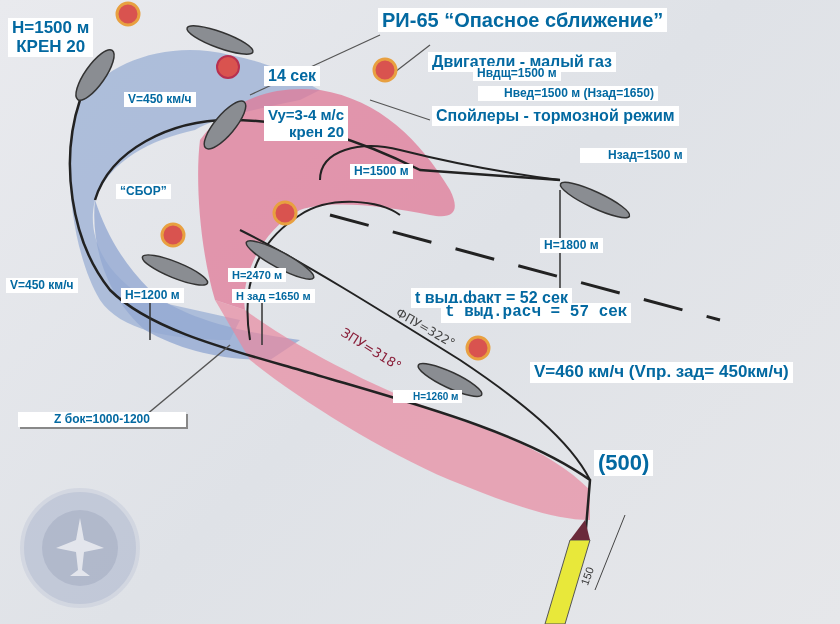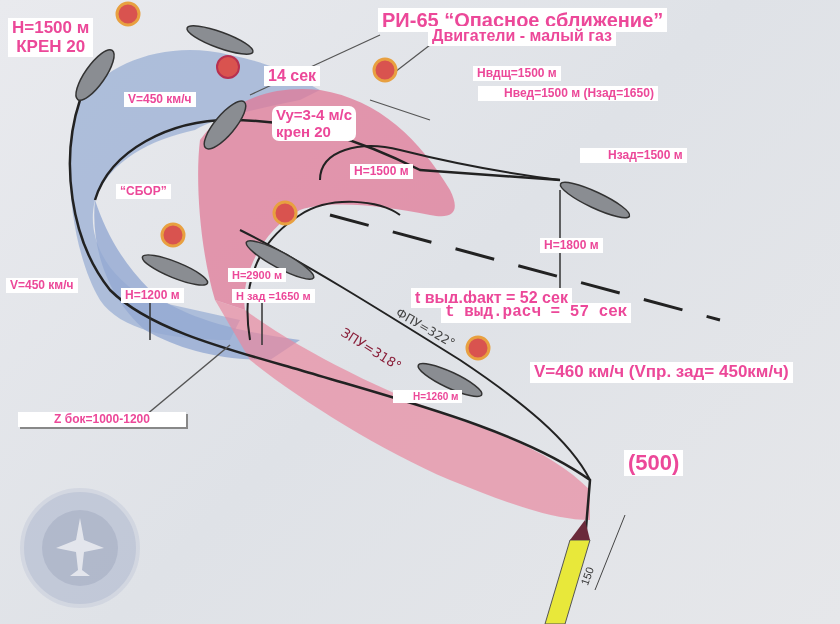--- a/index.html
+++ b/index.html
@@ -1,19 +1,19 @@
 <!DOCTYPE html>
 <html><head>
 <meta charset="utf-8">
 <style>
   html, body { margin:0; padding:0; }
   body { width:840px; height:624px; overflow:hidden; background:#e4e6ea; font-family:"Liberation Sans", sans-serif; }
   .stage { position:relative; width:840px; height:624px; background:linear-gradient(135deg,#e9eaee 0%,#dfe2e7 50%,#e6e7ea 100%); }
   svg.diagram { position:absolute; left:0; top:0; }
-  .lbl { position:absolute; background:#ffffff; color:#ec4899; font-weight:bold; white-space:nowrap; line-height:1.1; padding:1px 4px; }
+  .lbl { position:absolute; background:#ffffff; color:#0369a1; font-weight:bold; white-space:nowrap; line-height:1.1; padding:1px 4px; }
   .f20 { font-size:20px; }
   .f17 { font-size:17px; }
   .f16 { font-size:16px; }
   .f15 { font-size:15px; }
   .f14 { font-size:12px; }
   .f12 { font-size:16px;margin-left:24px; }
   .f11 { font-size:11px; }
   .f10 { font-size:10px;padding-left:20px; }
   .shadow { box-shadow:2px 2px 0 #888; }
 </style>
@@ -77,38 +77,39 @@
       <circle cx="80" cy="548" r="38" fill="#8b97b5"></circle>
       <path d="M80,518 L84,540 L104,548 L84,552 L82,570 L90,576 L70,576 L78,570 L76,552 L56,548 L76,540 Z" fill="#e6e8f0"></path>
     </g>
   </svg>
 
   <div class="lbl f20" style="left:378px;top:8px;">РИ-65 “Опасное сближение”</div>
   <div class="lbl f17" style="left:8px;top:18px;text-align:center;">
     <div>H=1500 м</div>
     <div>КРЕН 20</div>
   </div>
-  <div class="lbl f16" style="left:428px;top:26px;">Двигатели - малый газ</div>
+  <div class="lbl f16" style="left:428px;top:52px;">Двигатели - малый газ</div>
   <div class="lbl f12" style="left:240px;top:66px;">14 сек</div>
   <div class="lbl f14" style="left:473px;top:66px;">Hвдщ=1500 м</div>
   <div class="lbl f14" style="left:478px;top:86px;padding-left:26px;">Hвед=1500 м (Hзад=1650)</div>
   <div class="lbl f14" style="left:124px;top:92px;">V=450 км/ч</div>
-  <div class="lbl f15" style="left:272px;top:106px;text-align:left;border-radius:7px;">
+  <div class="lbl f15" style="left:264px;top:106px;text-align:right;">
     <div>Vy=3-4 м/с</div>
     <div>крен 20</div>
   </div>
+  <div class="lbl f16" style="left:432px;top:106px;">Спойлеры - тормозной режим</div>
   <div class="lbl f14" style="left:580px;top:148px;padding-left:28px;">Hзад=1500 м</div>
   <div class="lbl f14" style="left:350px;top:164px;">H=1500 м</div>
   <div class="lbl f14" style="left:116px;top:184px;">“СБОР”</div>
   <div class="lbl f14" style="left:540px;top:238px;">H=1800 м</div>
-  <div class="lbl f11" style="left:228px;top:268px;">H=2900 м</div>
+  <div class="lbl f11" style="left:228px;top:268px;">H=2470 м</div>
   <div class="lbl f14" style="left:6px;top:278px;">V=450 км/ч</div>
   <div class="lbl f14" style="left:121px;top:288px;">H=1200 м</div>
   <div class="lbl f11" style="left:232px;top:289px;">H зад =1650 м</div>
   <div class="lbl f12" style="left:387px;top:288px;">t выд.факт = 52 сек</div>
   <div class="lbl f12" style="left:417px;top:303px;font-family:Liberation Mono, monospace;">t выд.расч = 57 сек</div>
   <div class="lbl f17" style="left:530px;top:362px;">V=460 км/ч (Vпр. зад= 450км/ч)</div>
   <div class="lbl f10" style="left:393px;top:390px;">H=1260 м</div>
   <div class="lbl f14 shadow" style="left:18px;top:412px;width:160px;text-align:center;">Z бок=1000-1200</div>
-  <div class="lbl f20" style="left:594px;top:450px;font-size:22px;margin-left:30px;">(500)</div>
+  <div class="lbl f20" style="left:594px;top:450px;font-size:22px;">(500)</div>
   <div style="position:absolute;left:578px;top:570px;font-size:11px;transform:rotate(-70deg);color:#333;">150</div>
 
 </div>
 
 </body></html>

